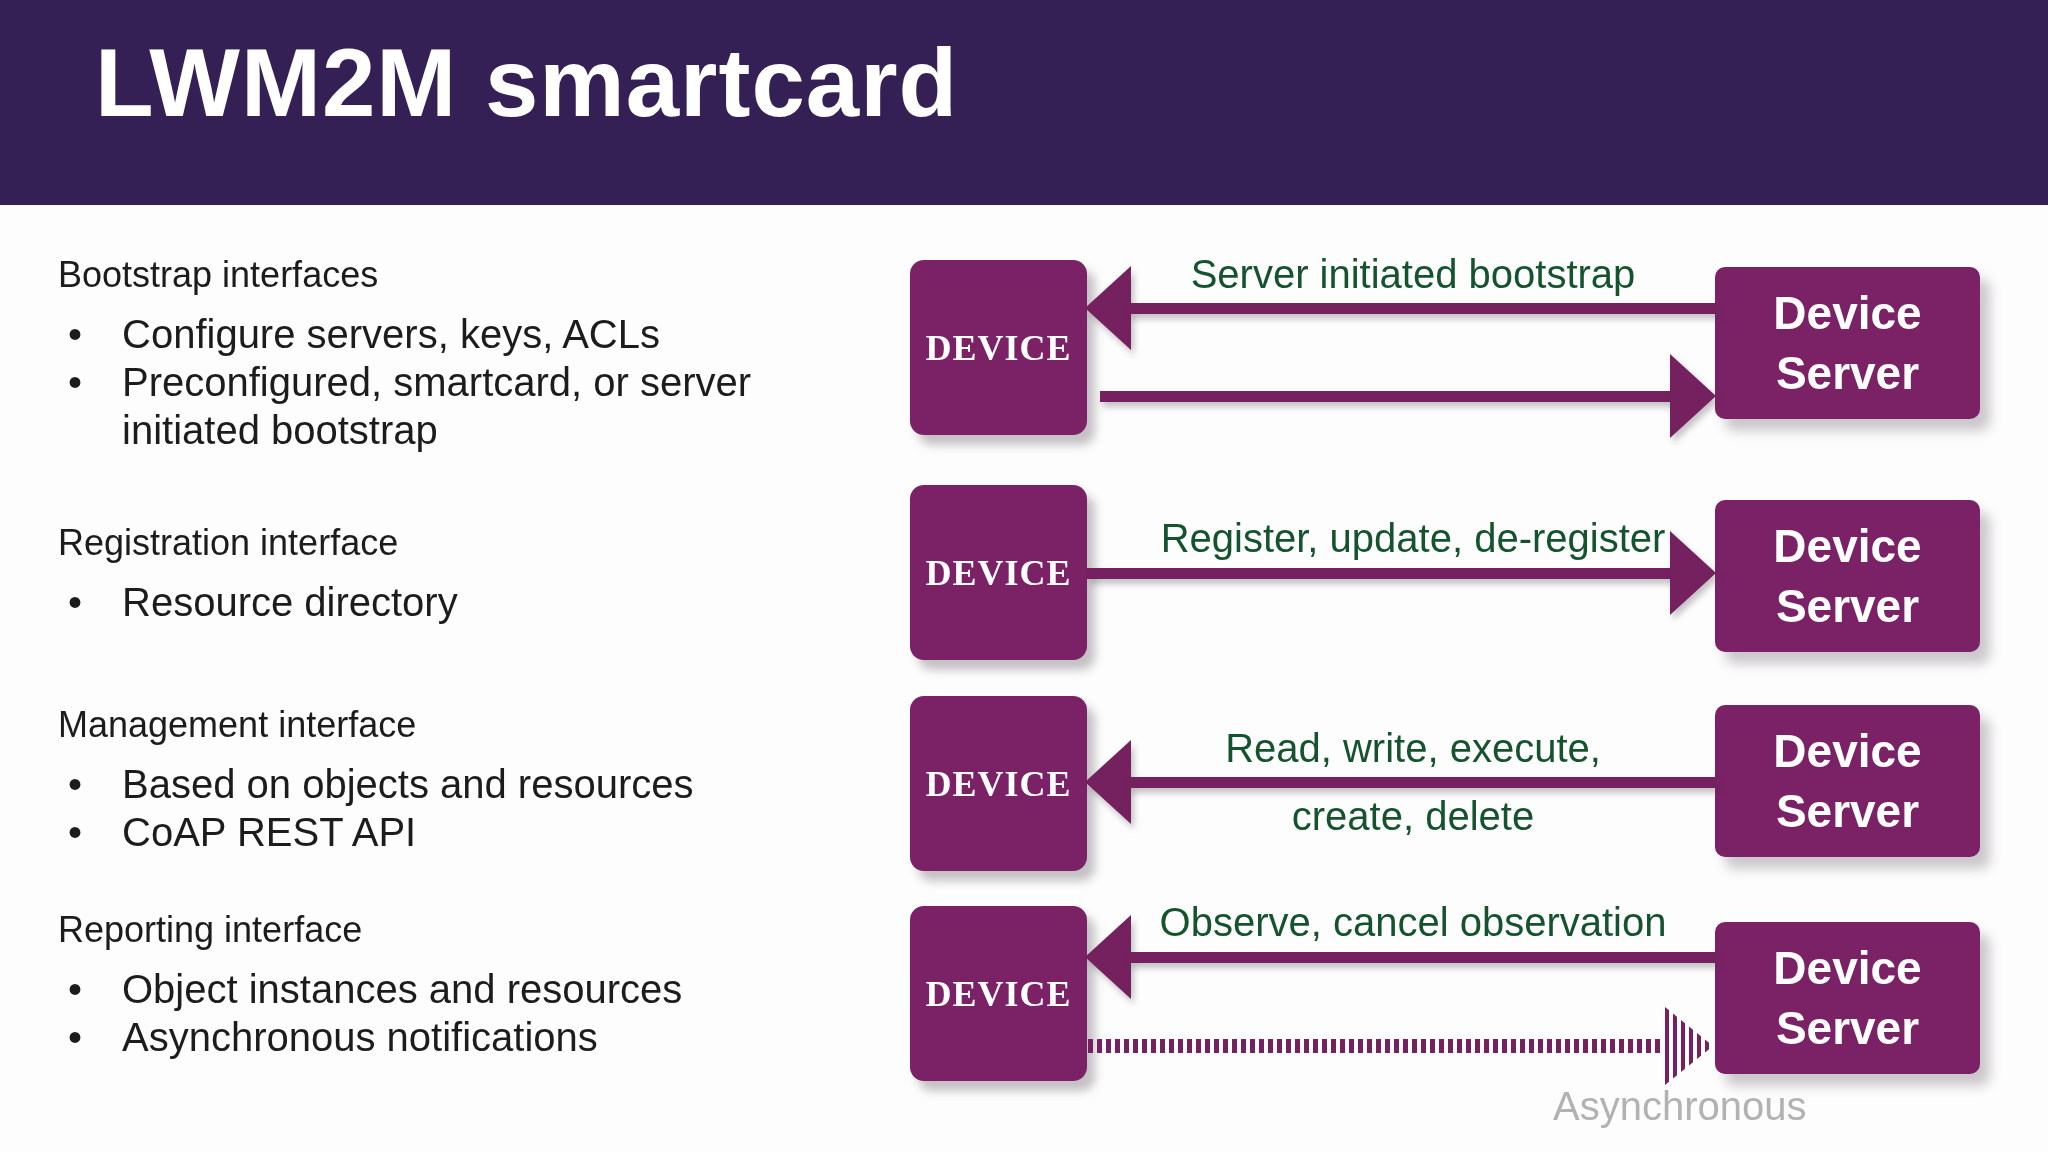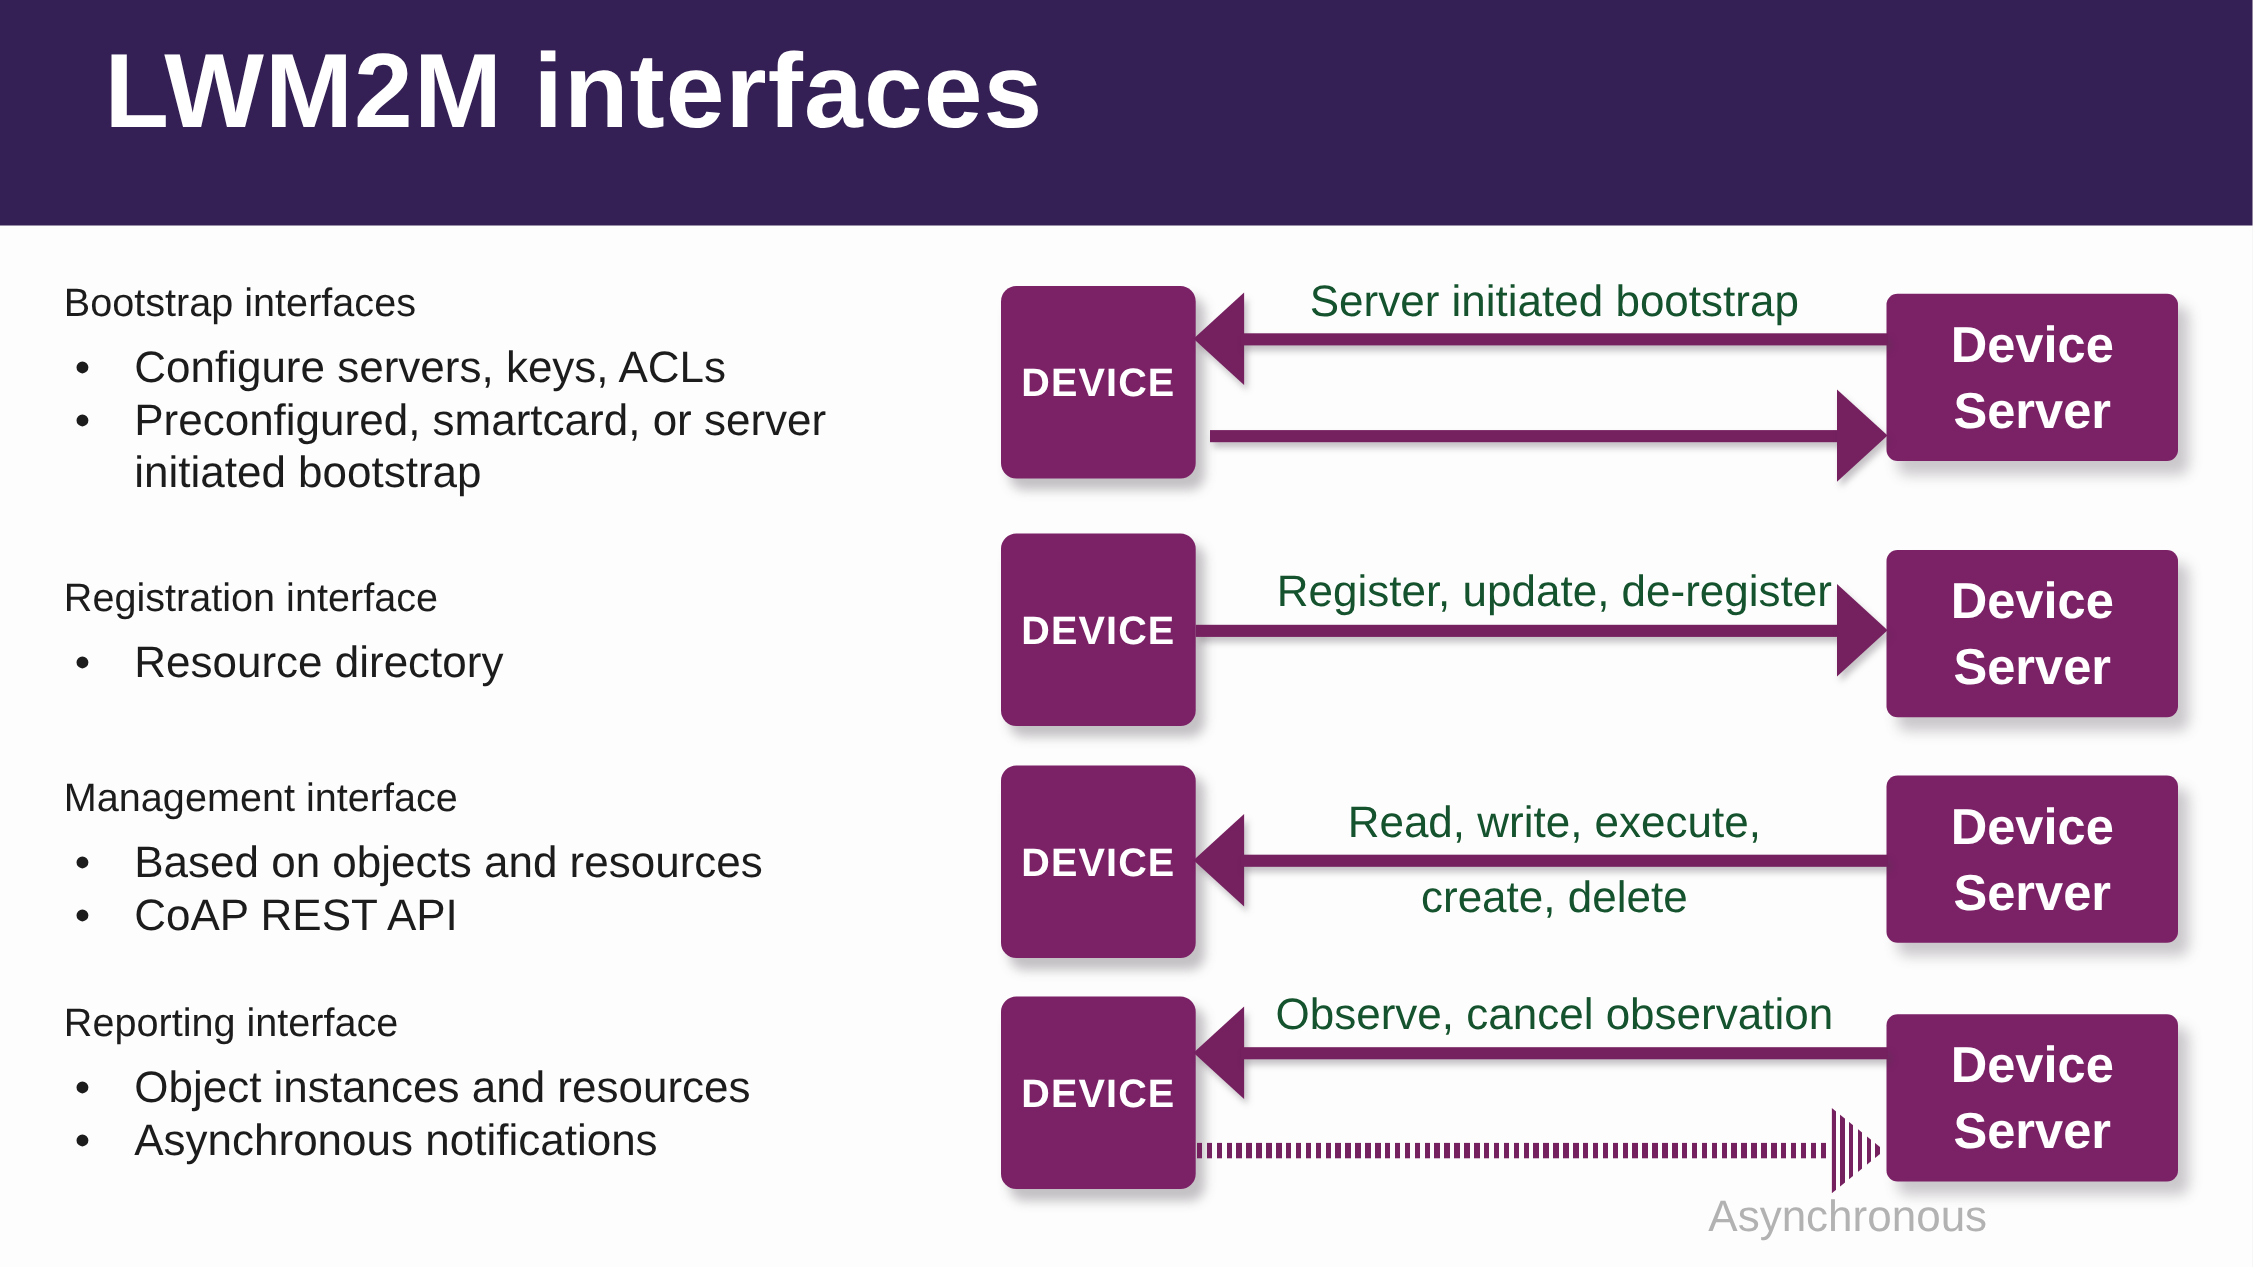--- a/index.html
+++ b/index.html
@@ -29,21 +29,21 @@
     font-size:40px; line-height:48px; color:#1c1c1c;
   }
   .section li .dot{ position:absolute; left:10px; top:0; }
   
   .devbox{
     position:absolute; left:910px; width:177px; height:175px;
     background:#7b2166; border-radius:14px;
     box-shadow:8px 10px 10px rgba(90,80,90,.35);
     display:flex; align-items:center; justify-content:center;
   }
-  .devbox span{ color:#fff; font-weight:bold; font-size:36px; letter-spacing:1px; }
+  .devbox span{ color:#fff; font-weight:bold; font-size:36px; letter-spacing:1px;font-family:Liberation Serif, serif; }
   .srvbox{
     position:absolute; left:1715px; width:265px; height:152px;
     background:#7b2166; border-radius:10px;
     box-shadow:10px 12px 12px rgba(90,80,90,.3);
     display:flex; align-items:center; justify-content:center; text-align:center;
   }
   .srvbox span{ color:#fff; font-weight:bold; font-size:46px; line-height:60px; width:230px; }
   
   .shaft{ position:absolute; height:11px; background:#75205f;
           filter:drop-shadow(3px 5px 3px rgba(70,60,70,.3)); }
@@ -69,21 +69,21 @@
   .note{
     position:absolute; font-size:40px; color:#b3b2b3; white-space:nowrap;
   }
 </style>
 </head>
 <body>
 
 <div class="slide">
 
   <div class="header">
-    <h1>LWM2M interfaces</h1>
+    <h1>LWM2M smartcard</h1>
   </div>
 
   <div class="section" style="top:246px">
     <h2>Bootstrap interfaces</h2>
     <ul>
       <li><span class="dot">•</span><span>Configure servers, keys, ACLs</span></li>
       <li><span class="dot">•</span><span>Preconfigured, smartcard, or server initiated bootstrap</span></li>
     </ul>
   </div>
 

